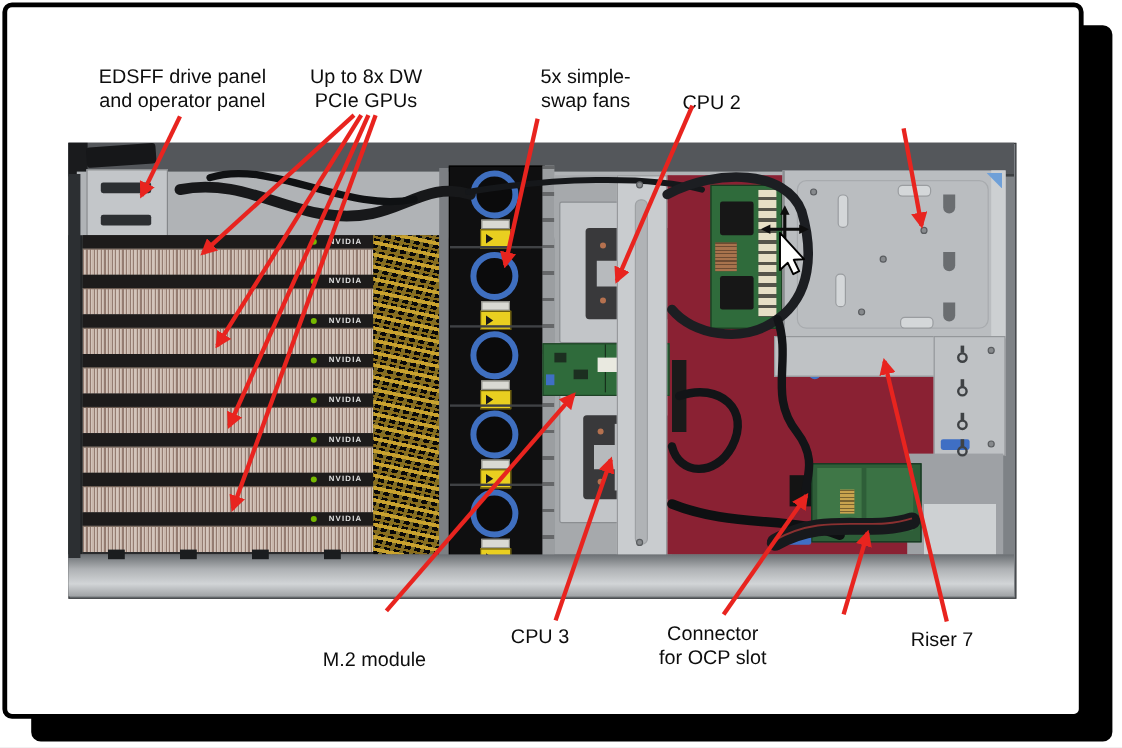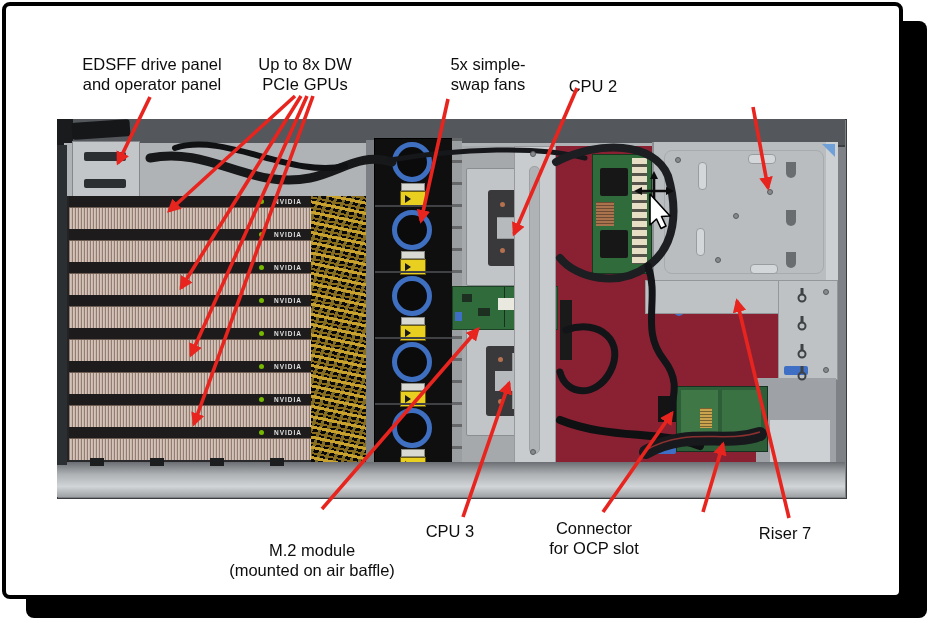--- a/index.html
+++ b/index.html
@@ -237,21 +237,20 @@
     </div>
   <div class="callout" style="left:442px;top:54px;margin-left:46px;">
       <span>5x simple-</span>
       <span>swap fans</span>
     </div>
   <div class="callout" style="left:593px;top:76px;">
       <span>CPU 2</span>
     </div>
   <div class="callout" style="left:312px;top:515px;margin-top:25px;">
       <span>M.2 module</span>
-      <span>(mounted on air baffle)</span>
     </div>
   <div class="callout" style="left:450px;top:521px;">
       <span>CPU 3</span>
     </div>
   <div class="callout" style="left:594px;top:518px;">
       <span>Connector</span>
       <span>for OCP slot</span>
     </div>
   <div class="callout" style="left:785px;top:523px;">
       <span>Riser 7</span>

